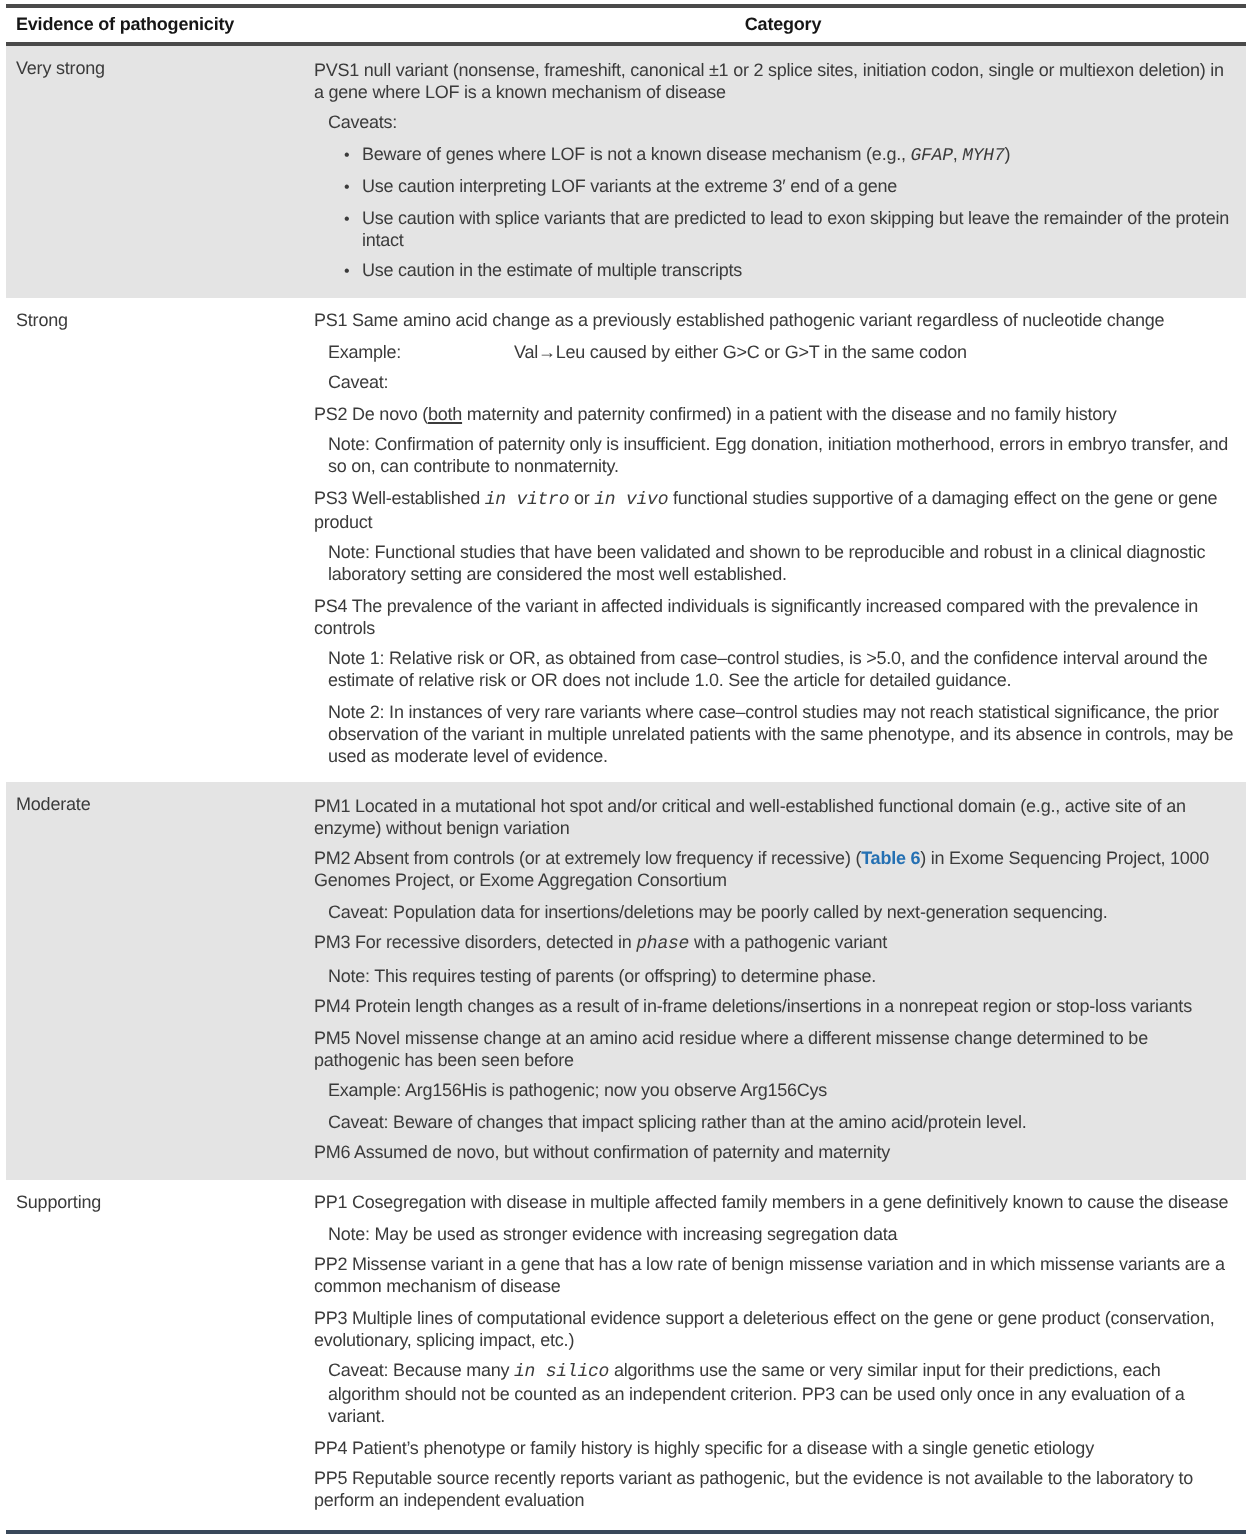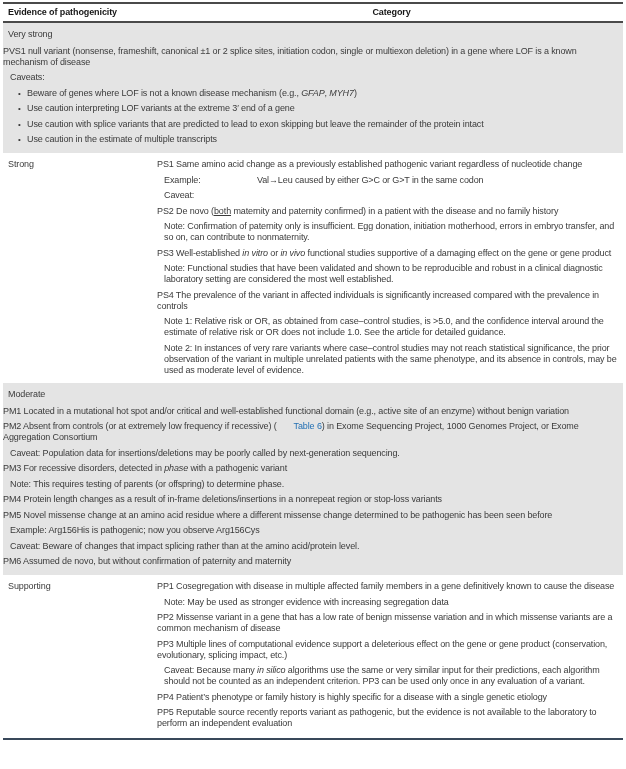--- a/index.html
+++ b/index.html
@@ -3,34 +3,34 @@
 <meta charset="utf-8">
 <style>
   html,body{margin:0;padding:0;background:#fff;}
   body{width:626px;font-family:"Liberation Sans",sans-serif;}
   .tbl{margin:2px 3px 0 3px;border-bottom:2px solid #39485a;padding-bottom:1px;}
   .thead{display:flex;align-items:flex-end;border-top:2px solid #4a4a4a;border-bottom:2px solid #4a4a4a;
          padding:3px 0 4px 0;font-weight:bold;color:#161616;font-size:9px;letter-spacing:-0.1px;}
   .hlabel{width:152px;flex:none;padding-left:5px;}
   .hcat{flex:1;text-align:center;}
   .trow{display:flex;}
-  .trow.shaded{background:#e4e4e4;flex-direction:column;}
+  .trow.shaded{background:#e4e4e4;}
   .rlabel{width:149px;flex:none;padding:6px 0 0 5px;font-size:9px;color:#3b3b3b;letter-spacing:-0.1px;}
   .rcontent{flex:1;padding:2px 5px 3px 0;font-size:9px;line-height:11px;color:#3b3b3b;letter-spacing:-0.12px;}
   .para{margin:4.5px 0;}
   .sub{margin:4.5px 0 4.5px 7px;}
   .bullet{display:flex;margin:4.5px 0 4.5px 15px;}
   .dot{width:9px;flex:none;font-size:8px;}
   .btxt{flex:1;}
   .tabrow{display:flex;margin:4.5px 0 4.5px 7px;}
   .tablabel{width:93px;flex:none;}
   .tabtext{flex:1;}
-  .rcontent em{font-style:italic;}
+  .rcontent em{font-style:italic;font-family:Liberation Mono, monospace;}
   .ul{text-decoration:underline;}
-  .lnk{color:#2470b3;font-weight:normal;cursor:pointer;padding-left:17px;}
+  .lnk{color:#2470b3;font-weight:bold;cursor:pointer;}
 </style>
 </head>
 <body>
 
 <div class="tbl">
   <div class="thead">
     <div class="hlabel">Evidence of pathogenicity</div>
     <div class="hcat">Category</div>
   </div>
   <div id="tbody">

